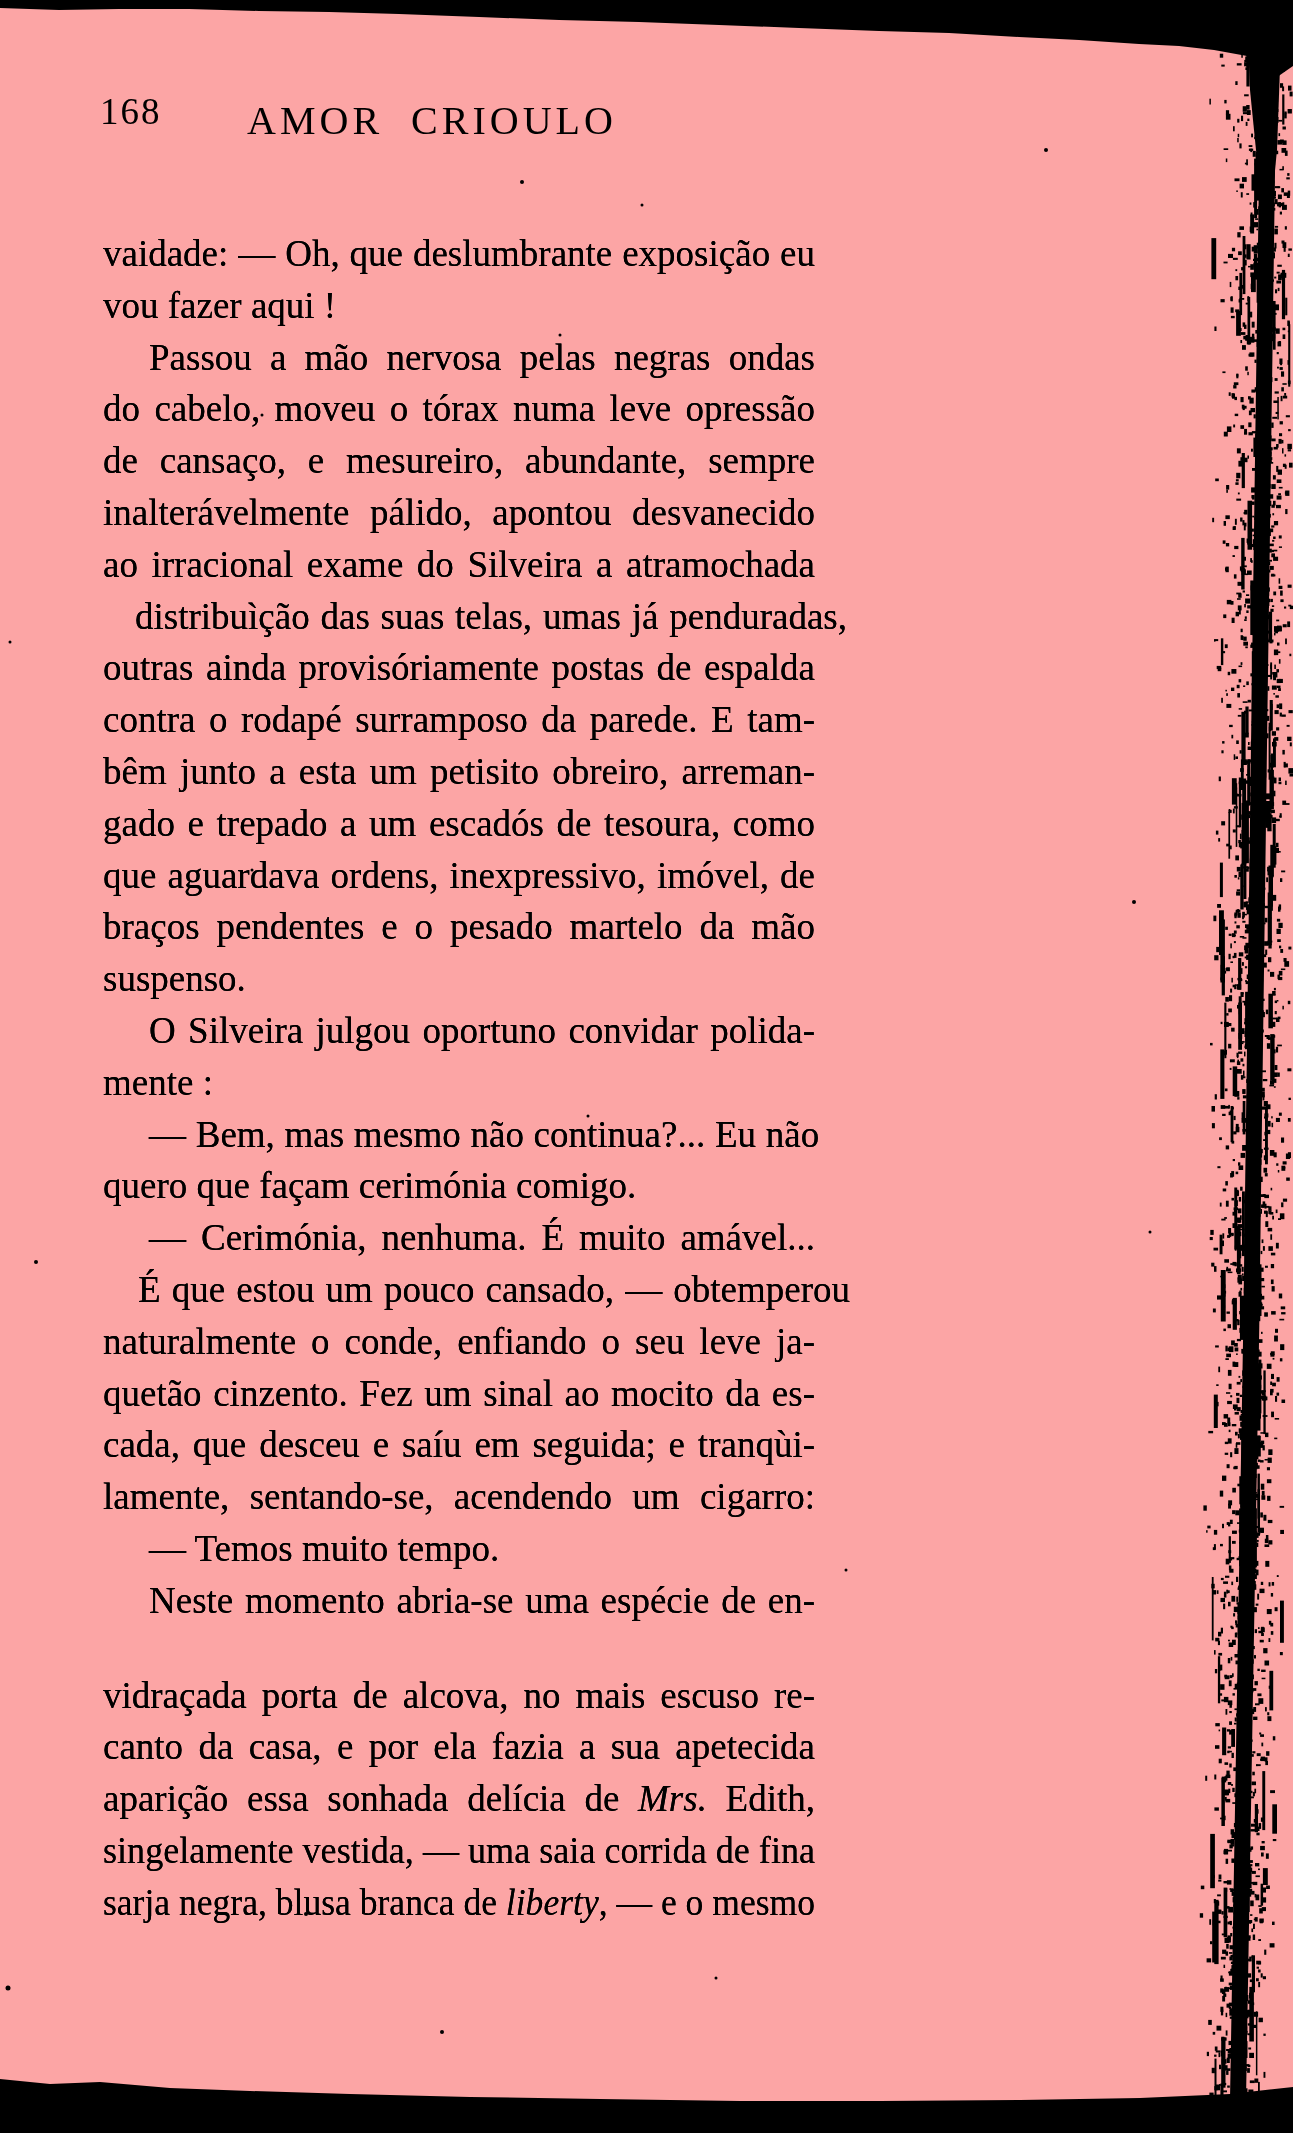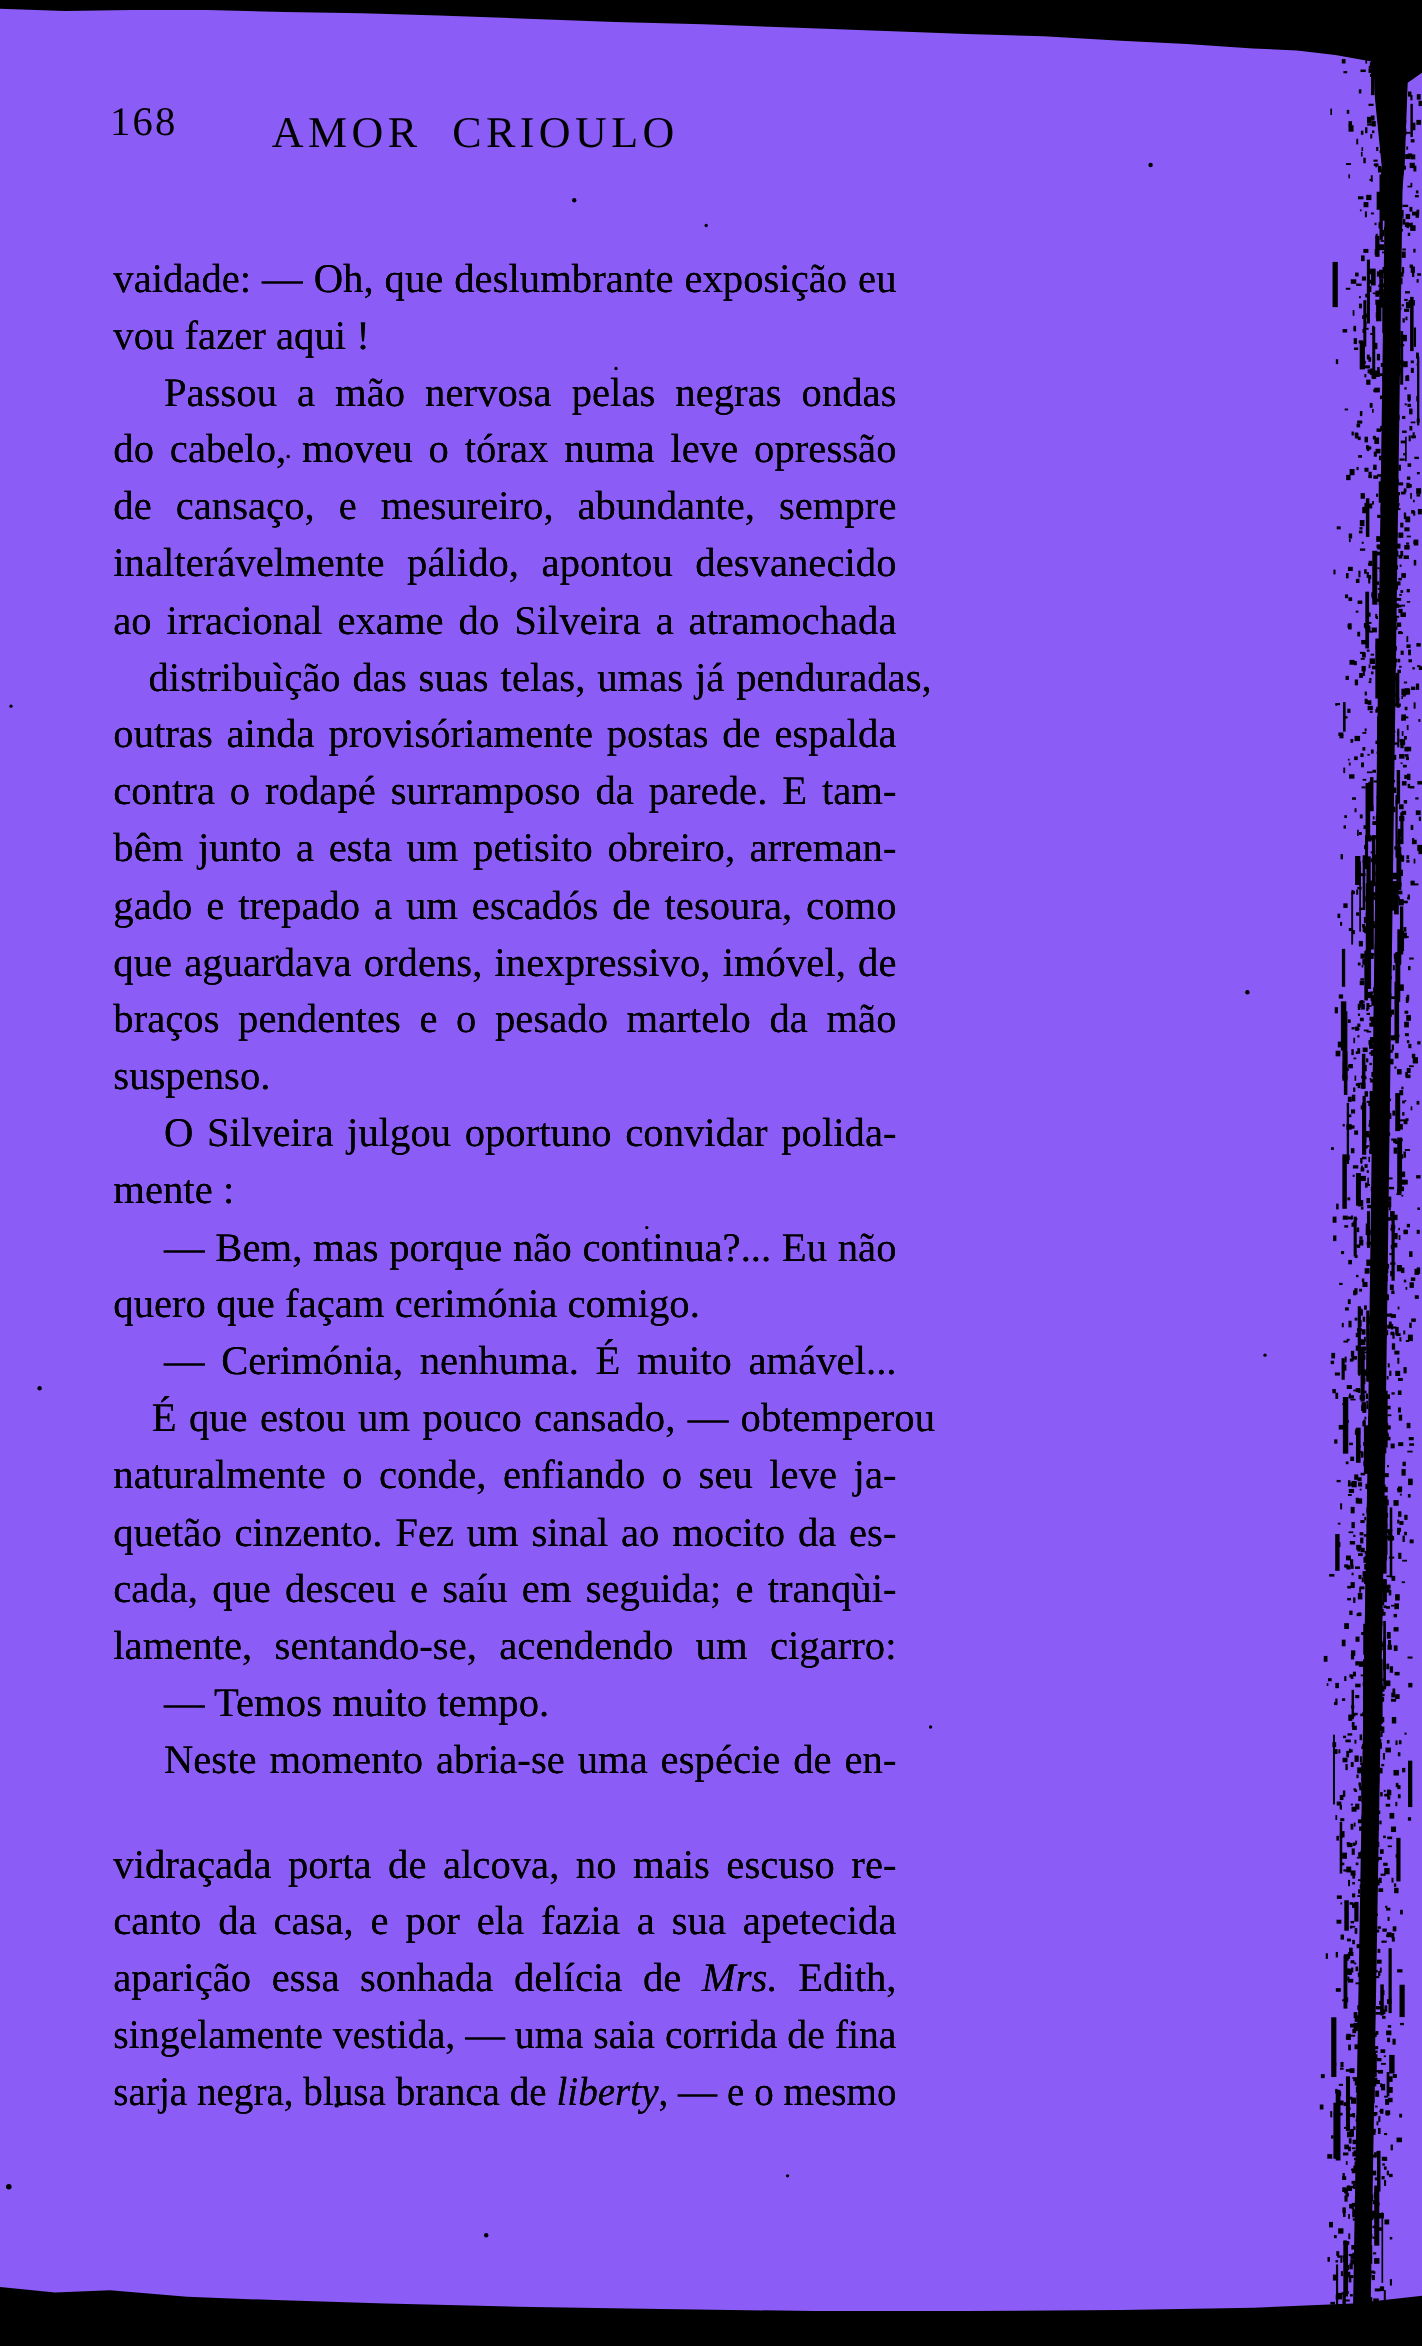--- a/index.html
+++ b/index.html
@@ -1,17 +1,17 @@
 <!DOCTYPE html>
 <html><head>
 <meta charset="utf-8">
 <style>
   html,body{margin:0;padding:0;background:#777;}
   .page{
-    position:relative;width:1293px;height:2133px;background:#8b5cf6;
+    position:relative;width:1293px;height:2133px;background:#fca5a5;
     overflow:hidden;color:#000;
     font-family:"Liberation Serif","DejaVu Serif",serif;
   }
   .header-num{
     position:absolute;left:100px;top:90px;font-size:37px;letter-spacing:2px;
   }
   .header-title{
     position:absolute;left:432px;top:97px;transform:translateX(-50%);
     font-size:40px;letter-spacing:4px;word-spacing:14px;white-space:nowrap;
   }
@@ -44,21 +44,21 @@
       <div class="line" style="word-spacing: 1.52865px; margin-left: 32px;"><span class="inner"><span>distribuìção das suas telas, umas já penduradas,</span></span></div>
       <div class="line" style="word-spacing: 3.28125px;"><span class="inner"><span>outras ainda provisóriamente postas de espalda</span></span></div>
       <div class="line" style="word-spacing: 4.26116px;"><span class="inner"><span>contra o rodapé surramposo da parede. E tam-</span></span></div>
       <div class="line" style="word-spacing: 3.95759px;"><span class="inner"><span>bêm junto a esta um petisito obreiro, arreman-</span></span></div>
       <div class="line" style="word-spacing: 3.33984px;"><span class="inner"><span>gado e trepado a um escadós de tesoura, como</span></span></div>
       <div class="line" style="word-spacing: 1.84062px;"><span class="inner"><span>que aguardava ordens, inexpressivo, imóvel, de</span></span></div>
       <div class="line" style="word-spacing: 7.63393px;"><span class="inner"><span>braços pendentes e o pesado martelo da mão</span></span></div>
       <div class="line"><span class="inner"><span>suspenso.</span></span></div>
       <div class="line indent" style="word-spacing: 3.10625px;"><span class="inner"><span>O Silveira julgou oportuno convidar polida-</span></span></div>
       <div class="line"><span class="inner"><span>mente :</span></span></div>
-      <div class="line indent" style="word-spacing: 0.464286px;"><span class="inner"><span>— Bem, mas porque não continua?... Eu não</span></span></div>
+      <div class="line indent" style="word-spacing: 0.464286px;"><span class="inner"><span>— Bem, mas mesmo não continua?... Eu não</span></span></div>
       <div class="line"><span class="inner"><span>quero que façam cerimónia comigo.</span></span></div>
       <div class="line indent" style="word-spacing: 5.78437px;"><span class="inner"><span>— Cerimónia, nenhuma. É muito amável...</span></span></div>
       <div class="line" style="word-spacing: 1.89732px; margin-left: 35px;"><span class="inner"><span>É que estou um pouco cansado, — obtemperou</span></span></div>
       <div class="line" style="word-spacing: 5.72991px;"><span class="inner"><span>naturalmente o conde, enfiando o seu leve ja-</span></span></div>
       <div class="line" style="word-spacing: 2.30664px;"><span class="inner"><span>quetão cinzento. Fez um sinal ao mocito da es-</span></span></div>
       <div class="line" style="word-spacing: 3.60156px;"><span class="inner"><span>cada, que desceu e saíu em seguida; e tranqùi-</span></span></div>
       <div class="line" style="word-spacing: 11.0508px;"><span class="inner"><span>lamente, sentando-se, acendendo um cigarro:</span></span></div>
       <div class="line indent"><span class="inner"><span>— Temos muito tempo.</span></span></div>
       <div class="line indent" style="word-spacing: 2.44271px;"><span class="inner"><span>Neste momento abria-se uma espécie de en-</span></span></div>
       <div class="line" style="word-spacing: 5.73214px; margin-top: 43px;"><span class="inner"><span>vidraçada porta de alcova, no mais escuso re-</span></span></div>

